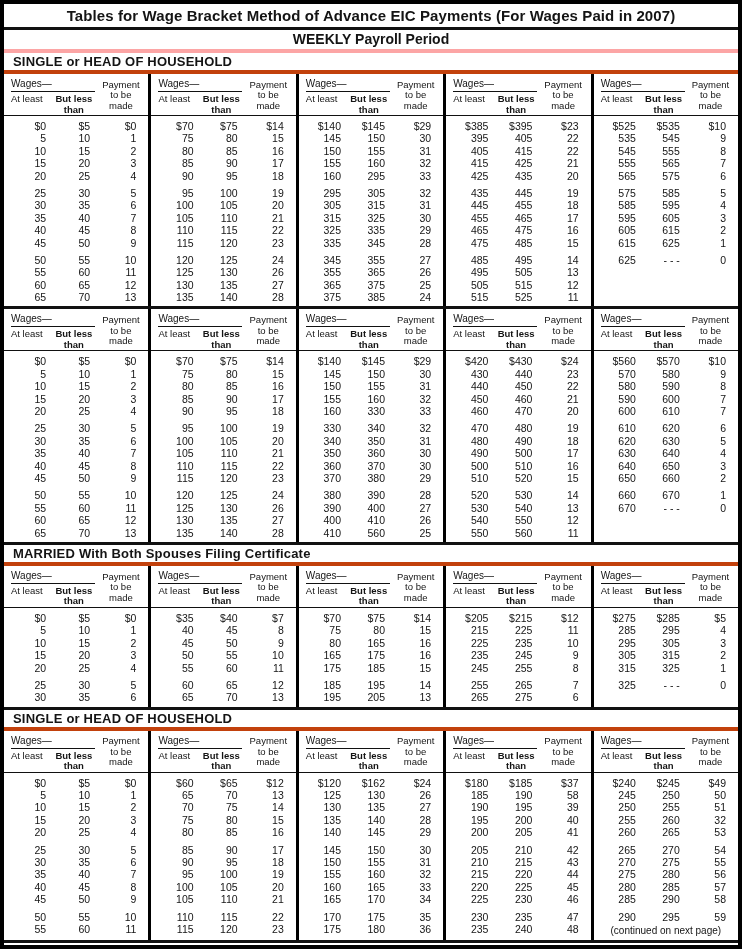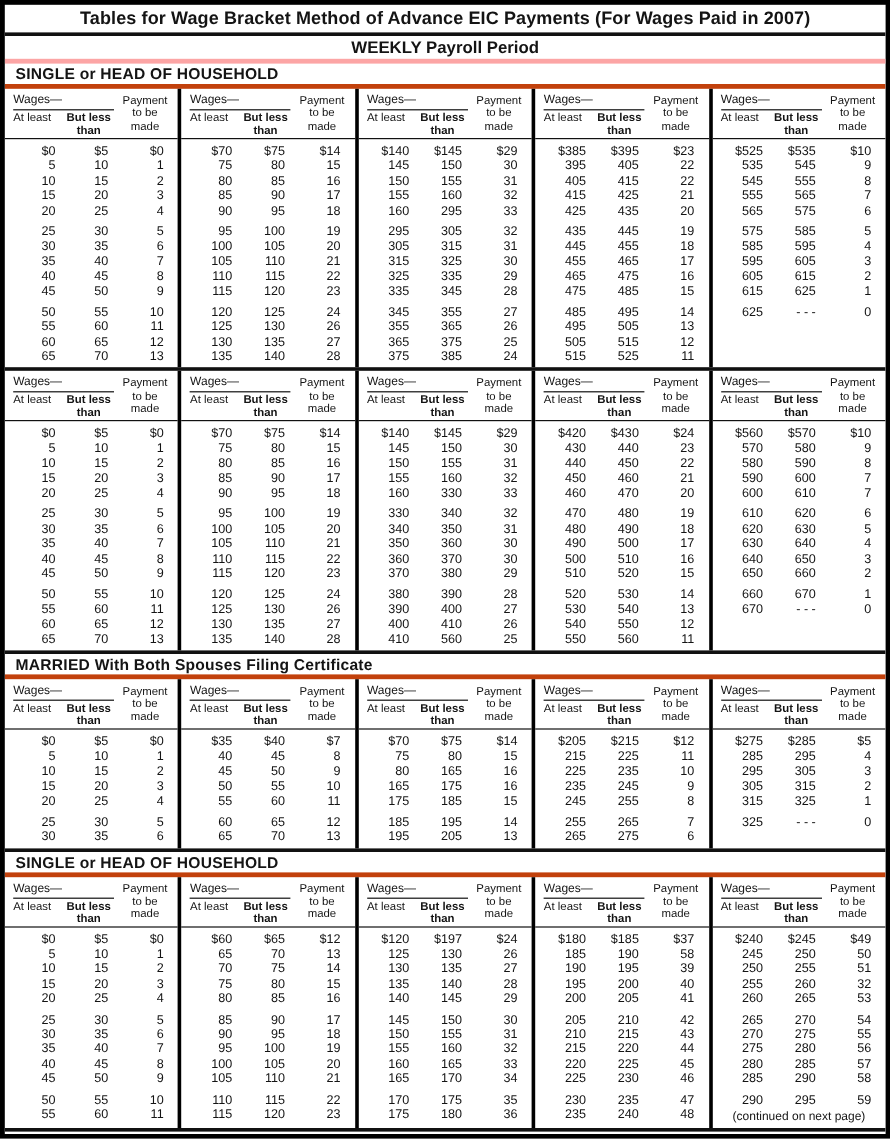--- a/index.html
+++ b/index.html
@@ -1420,21 +1420,21 @@
               </div>
             </div>
             <div class="gpay">Payment
 to be
 made</div>
           </div>
           <div class="blocks">
             <div class="block">
               <div class="row">
                 <span class="c c1">$120</span>
-                <span class="c c2">$197</span>
+                <span class="c c2">$162</span>
                 <span class="c c3">$24</span>
               </div>
               <div class="row">
                 <span class="c c1">125</span>
                 <span class="c c2">130</span>
                 <span class="c c3">26</span>
               </div>
               <div class="row">
                 <span class="c c1">130</span>
                 <span class="c c2">135</span>

